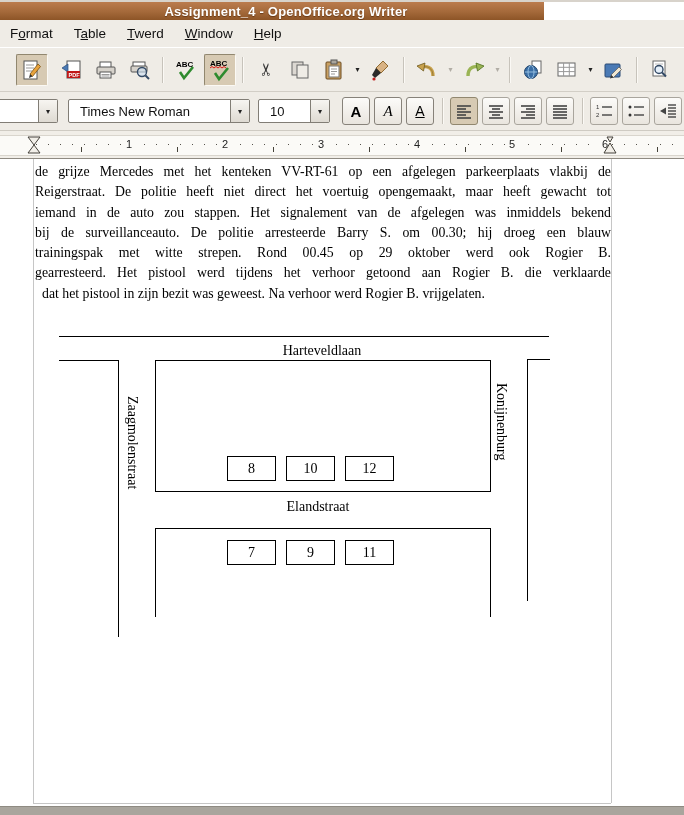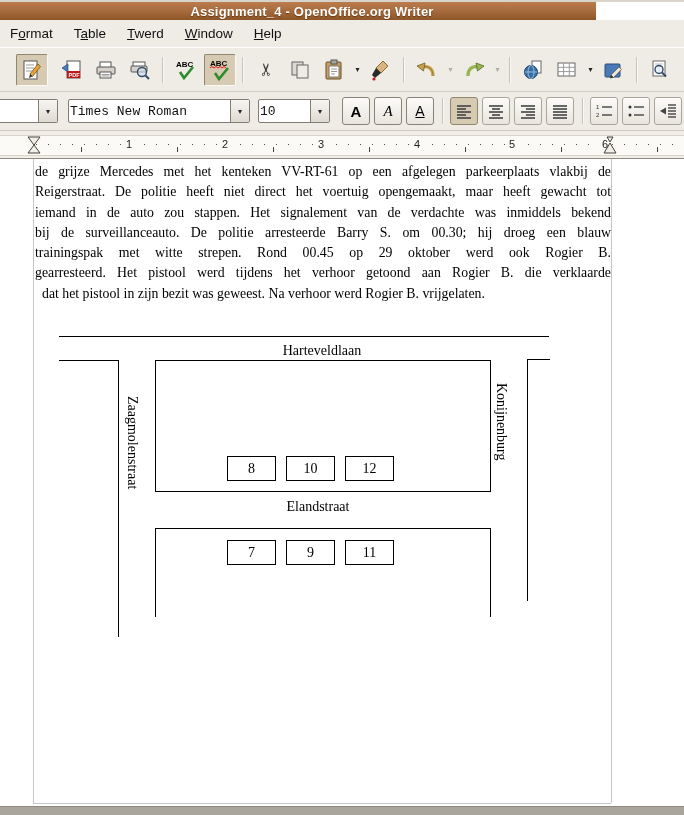--- a/index.html
+++ b/index.html
@@ -2,21 +2,21 @@
 <html><head>
 <meta charset="utf-8">
 <style>
   html,body{margin:0;padding:0;}
   body{width:684px;height:815px;overflow:hidden;background:#fff;
        font-family:"Liberation Sans","DejaVu Sans",sans-serif;position:relative;}
   .app{position:absolute;inset:0;}
 
   
   .top-edge{position:absolute;left:0;top:0;width:684px;height:2px;background:#d8d3cb;}
-  .titlebar{position:absolute;left:0;top:2px;width:596px;height:18px;
+  .titlebar{position:absolute;left:0;top:2px;width:544px;height:18px;
     background:linear-gradient(#bb7c4e,#a4693a 55%,#8d5527);
     display:flex;align-items:center;justify-content:center;}
   .titlebar .title{color:#fff;font-weight:bold;font-size:13px;letter-spacing:.2px;
     text-shadow:0 1px 1px rgba(60,25,0,.55);transform:translateX(14px);}
 
   .menubar{position:absolute;left:0;top:20px;width:684px;height:28px;background:#efece6;
     border-bottom:1px solid #ffffff;display:flex;align-items:center;gap:13px;padding-left:6px;box-sizing:border-box;}
   .menu-item{font-size:13.5px;color:#111;padding:2px 4px;cursor:default;}
   .menu-item u{text-decoration:underline;}
 
@@ -27,21 +27,21 @@
   .tbtn.pressed{background:#d7cab3;border-color:#91876f #fbf9f4 #fbf9f4 #91876f;}
   .tsep{width:1px;height:26px;background:#c7c3bb;border-right:1px solid #fbf9f5;margin:0 6px 0 4px;flex:0 0 auto;}
   .drop{width:11px;height:30px;display:flex;align-items:center;justify-content:center;
     font-size:8px;color:#222;flex:0 0 auto;margin-right:2px;}
   .drop.dim{color:#b1ada5;}
 
   .fmtbar{position:absolute;left:0;top:92px;width:684px;height:39px;background:#efece6;
     border-bottom:1px solid #cfcbc3;display:flex;align-items:center;box-sizing:border-box;overflow:hidden;}
   .combo{height:24px;background:#fff;border:1px solid #817d75;border-radius:2px;
     display:flex;align-items:stretch;box-sizing:border-box;flex:0 0 auto;}
-  .combo .val{flex:1;font-size:13px;color:#111;display:flex;align-items:center;padding-left:1px;overflow:hidden;white-space:nowrap;font-family:Liberation Mono, monospace;}
+  .combo .val{flex:1;font-size:13px;color:#111;display:flex;align-items:center;padding-left:11px;overflow:hidden;white-space:nowrap;}
   .combo .arrow{width:18px;background:linear-gradient(#f7f5f1,#dedad2);border-left:1px solid #817d75;
     display:flex;align-items:center;justify-content:center;font-size:8px;color:#222;}
   .fbtn{width:26px;height:26px;border:1px solid #87827a;border-radius:3px;margin-right:4px;flex:0 0 auto;
     background:linear-gradient(#fcfbf9,#e9e5de);display:flex;align-items:center;justify-content:center;}
   .fbtn.lite{border-color:#a9a59d;}
   .fbtn.pressed{background:#d7cab3;border-color:#91876f;}
   .bA{font-weight:bold;font-size:15px;color:#000;}
   .iA{font-style:italic;font-size:15px;font-family:"Liberation Serif",serif;color:#000;}
   .uA{font-size:14px;color:#000;text-decoration:underline;}
 
@@ -418,21 +418,21 @@
   </div>
 
   <div class="page">
     <div class="bound-v" style="left:33px;"></div>
     <div class="bound-v" style="left:611px;"></div>
     <div class="bound-h"></div>
 
     <div class="para">
       <div class="jline">de grijze Mercedes met het kenteken VV-RT-61 op een afgelegen parkeerplaats vlakbij de</div>
       <div class="jline">Reigerstraat. De politie heeft niet direct het voertuig opengemaakt, maar heeft gewacht tot</div>
-      <div class="jline">iemand in de auto zou stappen. Het signalement van de verdachte was inmiddels bekend</div>
+      <div class="jline">iemand in de auto zou stappen. Het signalement van de afgelegen was inmiddels bekend</div>
       <div class="jline">bij de surveillanceauto. De politie arresteerde Barry S. om 00.30; hij droeg een blauw</div>
       <div class="jline">trainingspak met witte strepen. Rond 00.45 op 29 oktober werd ook Rogier B.</div>
       <div class="jline">gearresteerd. Het pistool werd tijdens het verhoor getoond aan Rogier B. die verklaarde</div>
       <div class="jline last">dat het pistool in zijn bezit was geweest. Na verhoor werd Rogier B. vrijgelaten.</div>
     </div>
 
     <div>
       <div class="fig-line" style="left:59px;top:177px;width:490px;height:1px;"></div>
       <div class="street-h" style="left:222px;top:184px;">Harteveldlaan</div>
 

